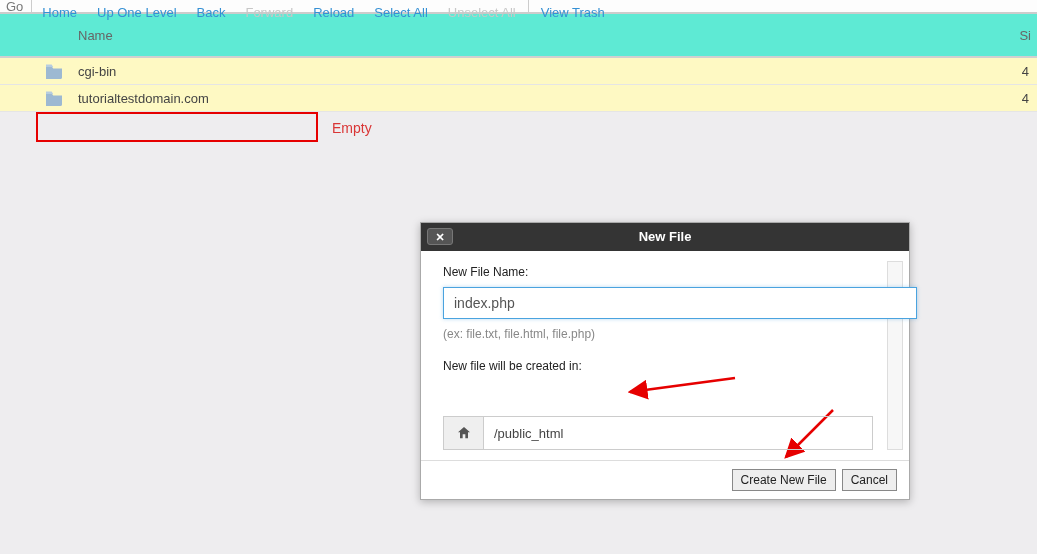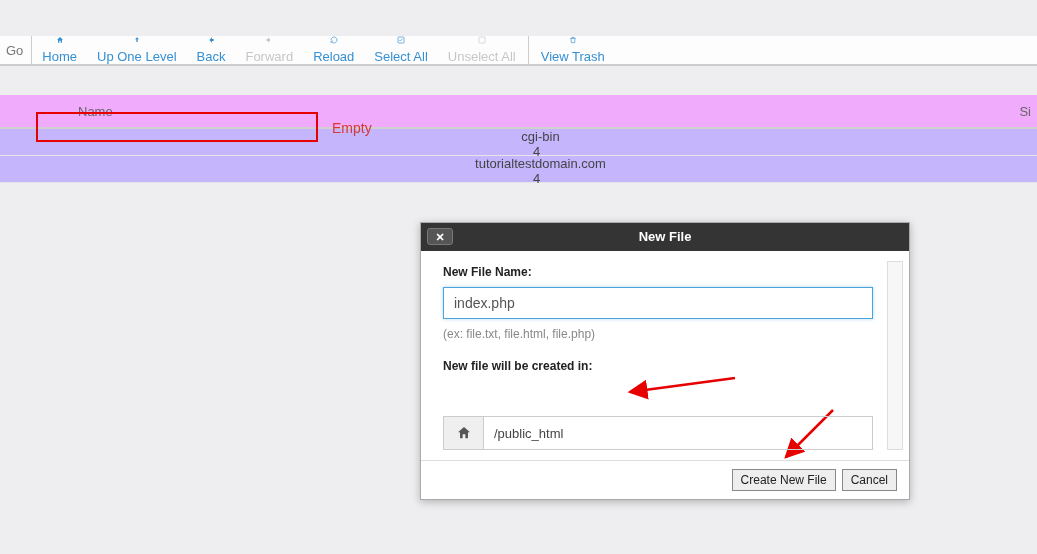--- a/index.html
+++ b/index.html
@@ -10,26 +10,25 @@
     width: 1037px;
     height: 554px;
     overflow: hidden;
     position: relative;
   }
 
   
   .toolbar {
     display: flex;
     align-items: center;
-    height: 30px;
+    height: 14px;
     background: #fdfdfd;
     border-bottom: 2px solid #ccc;
     padding: 0 4px;
     gap: 0;
-    margin-top: 36px;
   }
   .go-label {
     color: #777;
     padding: 0 8px 0 2px;
     height: 100%;
     display: flex;
     align-items: center;
     border-right: 1px solid #ccc;
   }
   .toolbar-divider {
@@ -48,43 +47,41 @@
     cursor: pointer;
     white-space: nowrap;
     flex-direction: column;
   }
   .tb-btn.disabled { color: #c7c7c7; cursor: default; }
   .tb-btn svg { width: 14px; height: 14px; }
 
   
   .table-header {
     display: flex;
-    height: 34px;
-    align-items: center;
-    background: #f0abfc;
+    height: 44px;
+    align-items: center;
+    background: #5eead4;
     border-bottom: 2px solid #d0d0d0;
-    margin-top: 29px;
   }
   .th-name {
     padding-left: 78px;
     color: #666;
     flex: 1;
   }
   .th-size {
     padding-right: 6px;
     color: #666;
   }
   .row {
     display: flex;
     align-items: center;
     height: 27px;
-    background: #c4b5fd;
+    background: #fef9c3;
     border-bottom: 1px solid #e5e5e5;
     padding-left: 44px;
-    flex-direction: column;
   }
   .row .folder-icon { width: 20px; height: 16px; margin-right: 14px; }
   .row .rname { flex: 1; color: #444; }
   .row .rsize { color: #444; padding-right: 8px; }
 
   .red-box {
     position: absolute;
     left: 36px;
     top: 112px;
     width: 282px;
@@ -142,23 +139,23 @@
     content:"";
     position:absolute;
     right:6px;
     top:10px;
     bottom:10px;
     width:14px;
     border:1px solid #ddd;
     background:#f7f7f7;
   }
   .dialog-body > *{position:relative;z-index:1;}
-  .fld-label { font-weight: bold; font-size: 12px; margin-bottom: 8px; color:#222;}
+  .fld-label { font-weight: normal; font-size: 12px; margin-bottom: 8px; color:#222;}
   .filename-input {
-    width: 430px;
+    width: 474px;
     height: 32px;
     border: 1px solid #4aa3df;
     box-shadow: 0 0 4px rgba(74,163,223,.4);
     padding: 4px 10px;
     font-size: 14px;
     color: #555;
   }
   .hint { color: #888; font-size: 12px; margin: 8px 0 18px 0; }
   .path-row {
     display: flex;

